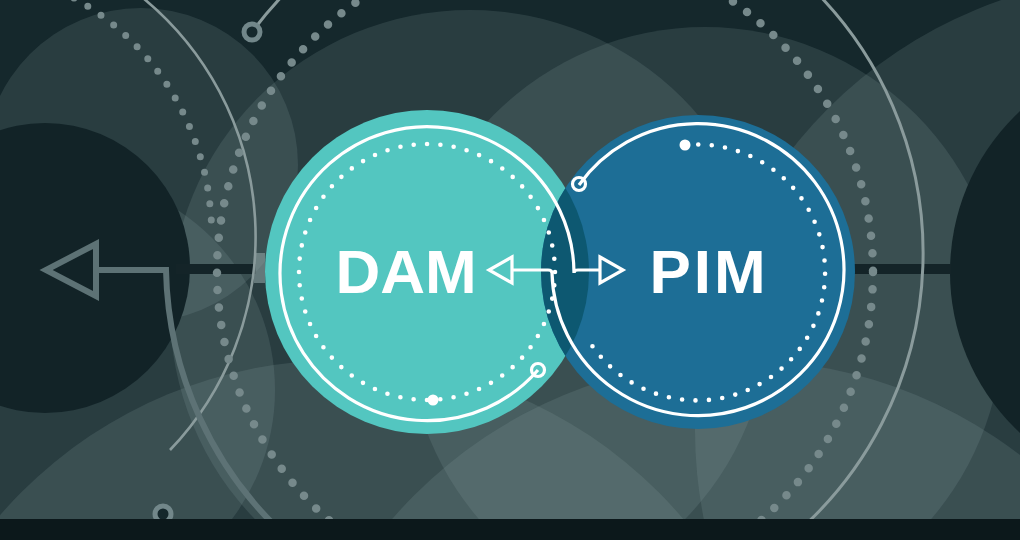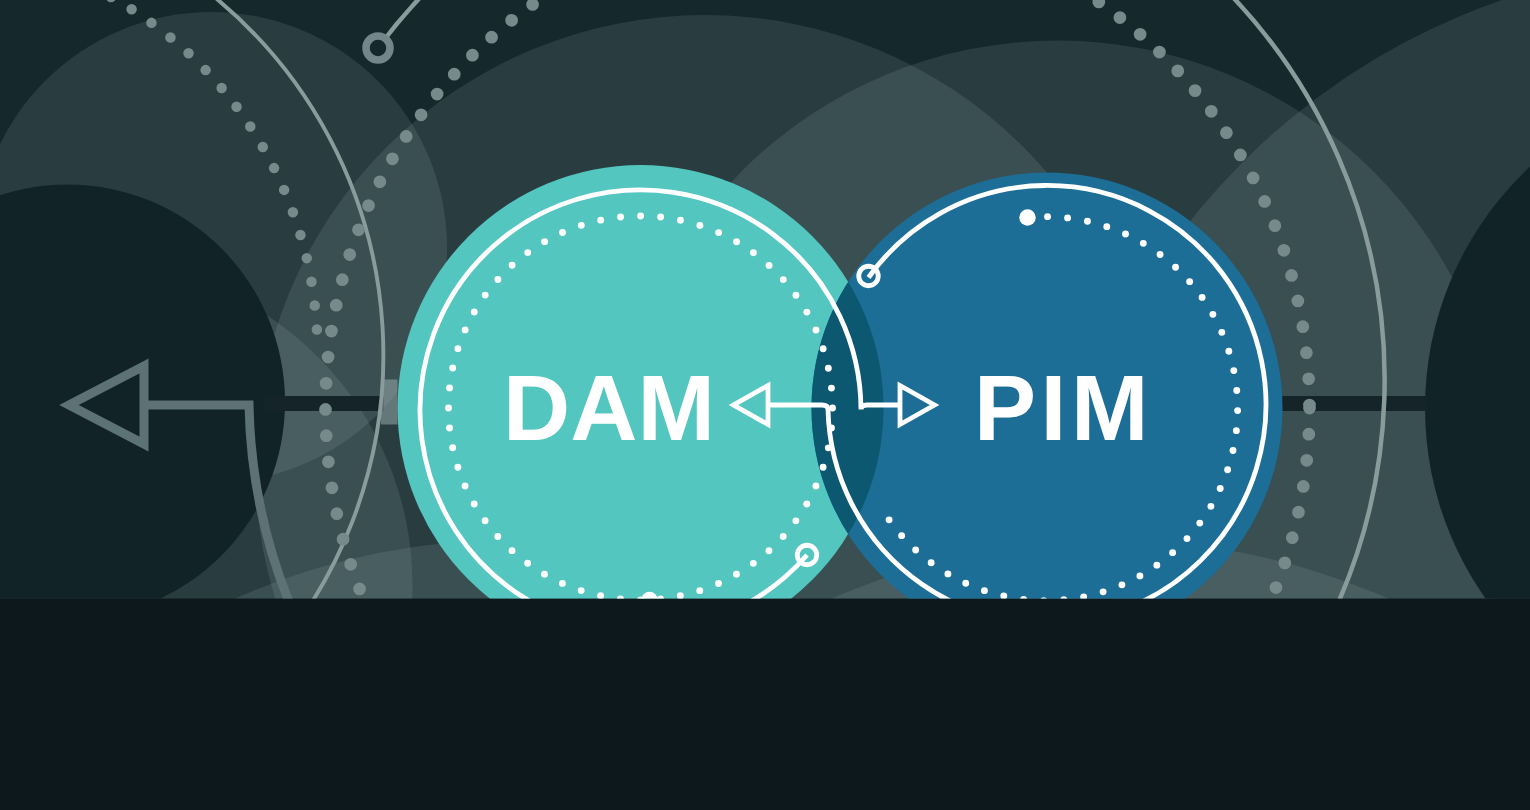--- a/index.html
+++ b/index.html
@@ -1,16 +1,16 @@
 <!DOCTYPE html>
 <html><head>
 <meta charset="utf-8">
 <style>
   html,body{margin:0;padding:0;background:#0c181b;}
-  .stage{position:relative;width:1020px;height:399px;overflow:hidden;font-family:"Liberation Sans",sans-serif;}
+  .stage{position:relative;width:1020px;height:519px;overflow:hidden;font-family:"Liberation Sans",sans-serif;}
   .stage svg{display:block;width:1020px;height:540px;}
   text.circle-label{font-family:"Liberation Sans","DejaVu Sans",sans-serif;font-weight:bold;font-size:62px;fill:#ffffff;}
 </style>
 </head>
 <body>
 
 <div class="stage">
 <svg viewBox="0 0 1020 540" xmlns="http://www.w3.org/2000/svg">
 
   <defs>

